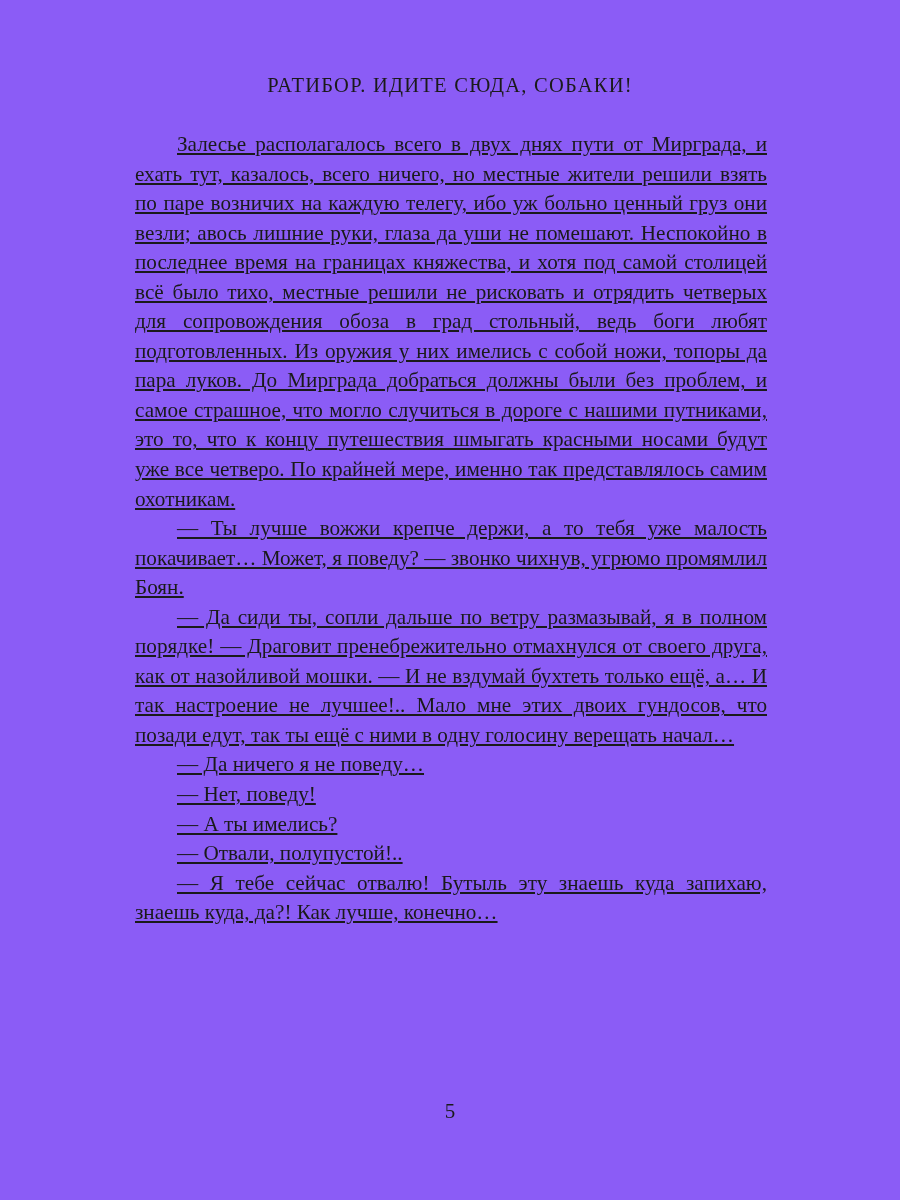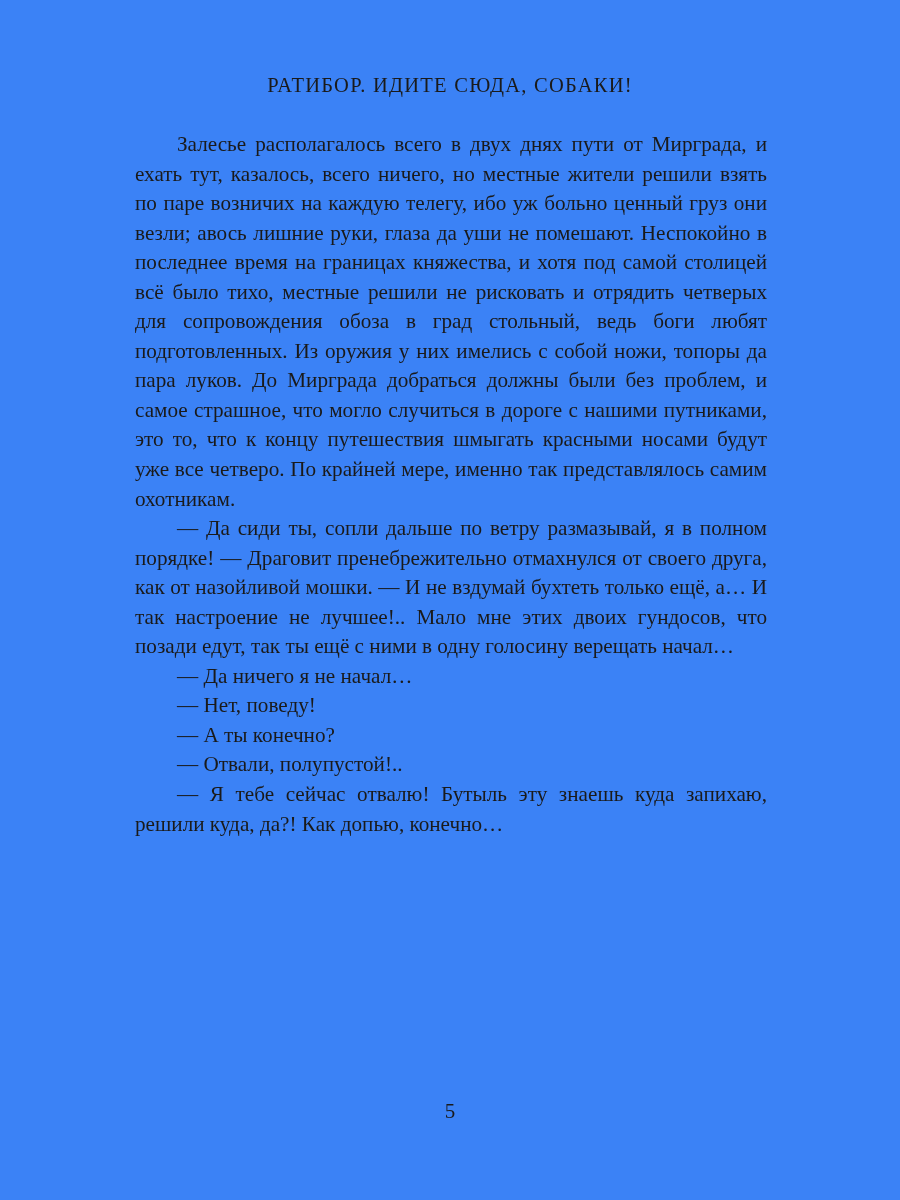--- a/index.html
+++ b/index.html
@@ -16,21 +16,21 @@
     color: #1a1a1a;
     overflow: hidden;
   }
 
   .page {
     position: absolute;
     left: 0;
     top: 0;
     width: 900px;
     height: 1200px;
-    background: #3b82f6;
+    background: #8b5cf6;
   }
 
   .running-head {
     position: absolute;
     left: 135px;
     top: 72px;
     width: 630px;
     text-align: center;
     font-family: "Liberation Serif", "DejaVu Serif", serif;
     font-size: 20.5px;
@@ -49,20 +49,21 @@
 
   .para {
     margin: 0;
     font-size: 21.2px;
     line-height: 29.55px;
     text-align: justify;
     text-justify: inter-word;
     text-indent: 42px;
     color: #1a1a1a;
     hyphens: manual;
+    text-decoration: underline;
     -webkit-hyphens: manual;
   }
 
   
   .para.short {
     text-align: left;
   }
 
   .folio {
     position: absolute;
@@ -77,23 +78,24 @@
 </style>
 </head>
 <body>
 
 <div class="page">
 
   <div class="running-head">РАТИБОР. ИДИТЕ СЮДА, СОБАКИ!</div>
 
   <div class="textblock">
     <p class="para">Залесье располагалось всего в двух днях пути от Мирграда, и ехать тут, казалось, всего ничего, но местные жители решили взять по паре возничих на каждую телегу, ибо уж больно ценный груз они везли; авось лишние руки, глаза да уши не помешают. Неспокойно в последнее время на границах княжества, и хотя под самой столицей всё было тихо, местные решили не рисковать и отрядить четверых для сопровождения обоза в град стольный, ведь боги любят подготовленных. Из оружия у них имелись с собой ножи, топоры да пара луков. До Мирграда добраться должны были без проблем, и самое страшное, что могло случиться в дороге с нашими путниками, это то, что к концу путешествия шмыгать красными носами будут уже все четверо. По крайней мере, именно так представлялось самим охотникам.</p>
+    <p class="para">— Ты лучше вожжи крепче держи, а то тебя уже малость покачивает… Может, я поведу? — звонко чихнув, угрюмо промямлил Боян.</p>
     <p class="para">— Да сиди ты, сопли дальше по ветру размазывай, я в полном порядке! — Драговит пренебрежительно отмахнулся от своего друга, как от назойливой мошки. — И не вздумай бухтеть только ещё, а… И так настроение не лучшее!.. Мало мне этих двоих гундосов, что позади едут, так ты ещё с ними в одну голосину верещать начал…</p>
-    <p class="para short">— Да ничего я не начал…</p>
+    <p class="para short">— Да ничего я не поведу…</p>
     <p class="para short">— Нет, поведу!</p>
-    <p class="para short">— А ты конечно?</p>
+    <p class="para short">— А ты имелись?</p>
     <p class="para short">— Отвали, полупустой!..</p>
-    <p class="para">— Я тебе сейчас отвалю! Бутыль эту знаешь куда запихаю, решили куда, да?! Как допью, конечно…</p>
+    <p class="para">— Я тебе сейчас отвалю! Бутыль эту знаешь куда запихаю, знаешь куда, да?! Как лучше, конечно…</p>
   </div>
 
   <div class="folio">5</div>
 
 </div>
 
 </body></html>

